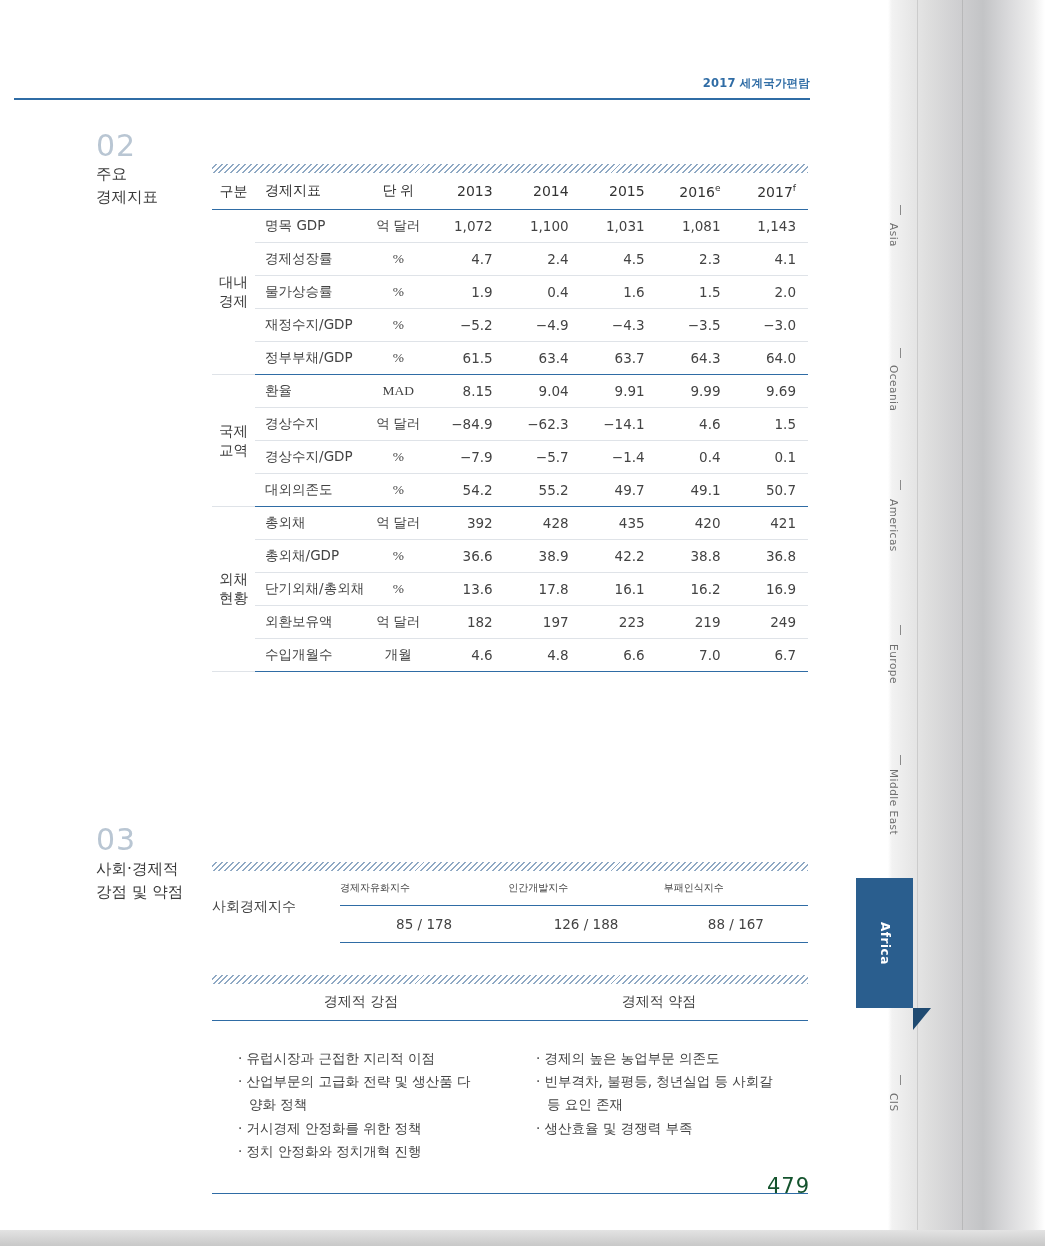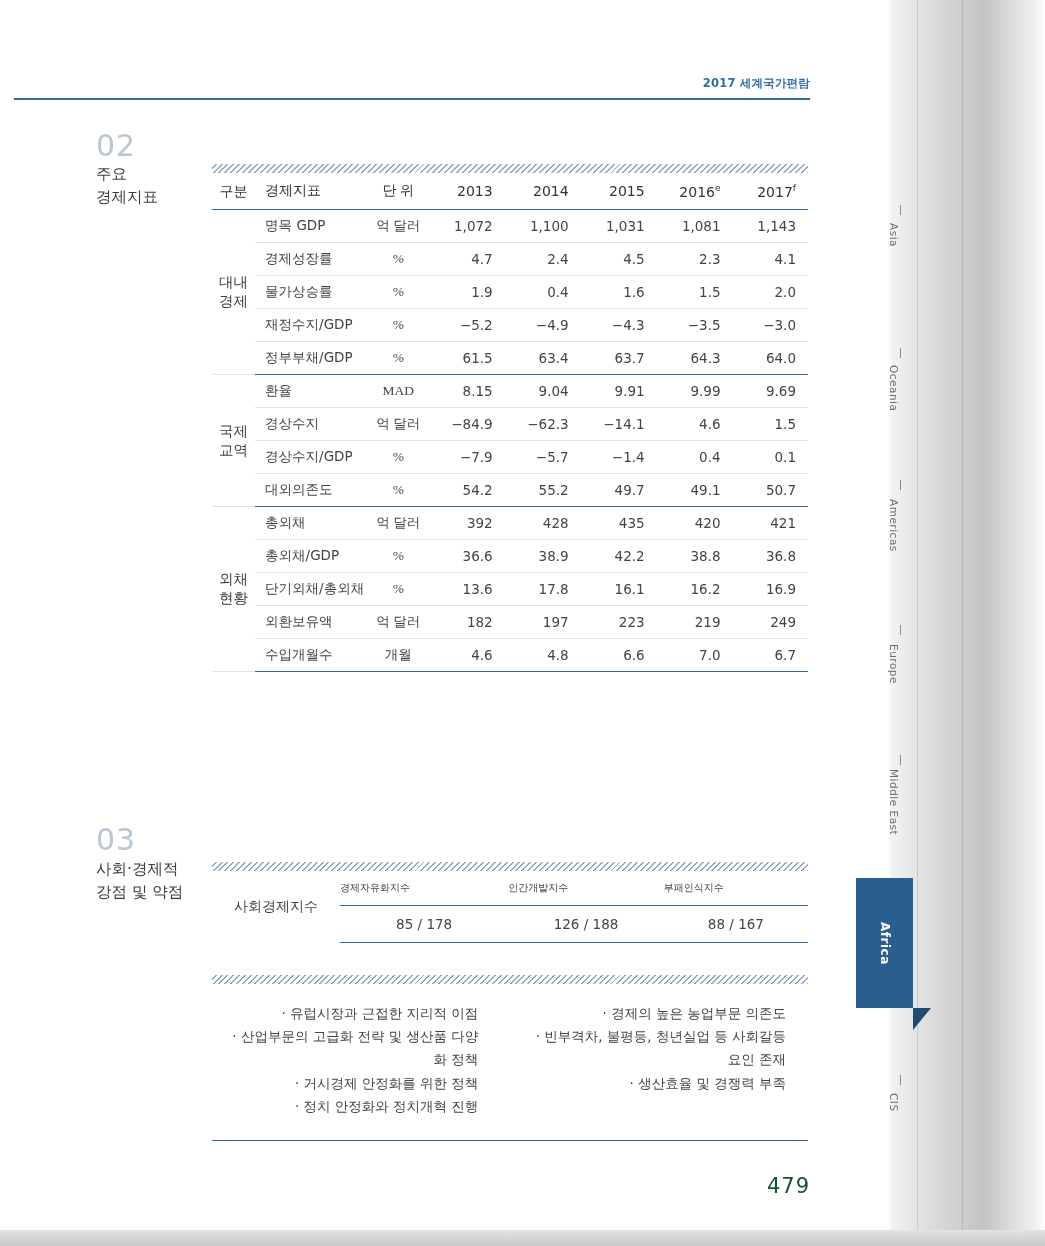--- a/index.html
+++ b/index.html
@@ -134,21 +134,21 @@
   }
   table.sei {
     border-collapse: collapse;
     width: 596px;
     font-size: 13.5px;
     color: #434343;
   }
   table.sei td, table.sei th {
     padding: 0; font-weight: normal; vertical-align: middle;
   }
-  .sei-label { width: 128px; text-align: center; font-size: 14px; }
+  .sei-label { width: 128px; text-align: left; font-size: 14px; }
   .sei-head { height: 34px; text-align: left; border-bottom: 1.2px solid #2f6ca5; font-size: 10px; }
   .sei-val  { height: 36px; text-align: center; }
   .sei-bottom { border-bottom: 1.4px solid #2f6ca5; }
 
   
   .sw-wrap {
     position: absolute;
     left: 212px; top: 975px;
     width: 596px;
   }
@@ -166,21 +166,21 @@
     text-align: center;
     width: 50%;
   }
   table.sw td {
     vertical-align: top;
     padding: 10px 14px 14px 10px;
     border-bottom: 1.4px solid #2f6ca5;
     line-height: 1.72;
     font-size: 13.5px;
   }
-  table.sw td ul { margin: 8px; padding: 0; list-style: none; text-align: right; }
+  table.sw td ul { margin: 16px; padding: 0; list-style: none; }
   table.sw td li { text-indent: -11px; padding-left: 11px; }
   table.sw td li::before { content: "· "; }
 
   
   .page-no {
     position: absolute;
     right: 78px; bottom: 48px;
     font-size: 21px;
     color: #14532d;
     letter-spacing: 1px;
@@ -429,20 +429,24 @@
         <td class="sei-val sei-bottom">88 / 167</td>
       </tr>
     </tbody>
       </table>
   </div>
 
   <div class="sw-wrap">
     <div class="hatch"></div>
     <table class="sw">
       <tbody>
+          <tr>
+        <th>경제적 강점</th>
+        <th>경제적 약점</th>
+      </tr>
       <tr>
         <td>
           <ul>
             <li>유럽시장과 근접한 지리적 이점</li>
             <li>산업부문의 고급화 전략 및 생산품 다양화 정책</li>
             <li>거시경제 안정화를 위한 정책</li>
             <li>정치 안정화와 정치개혁 진행</li>
           </ul>
         </td>
         <td>

